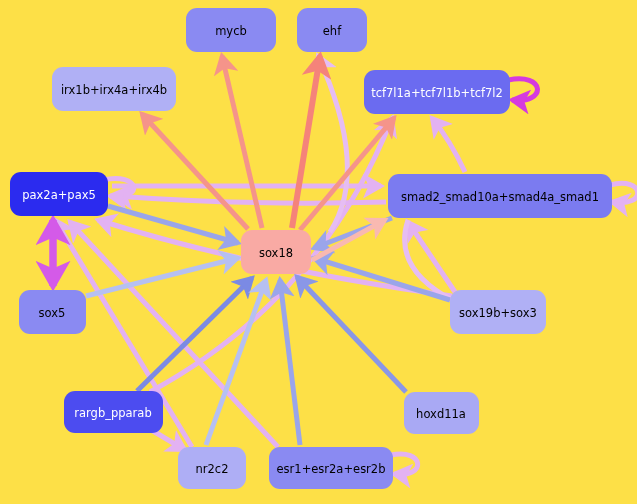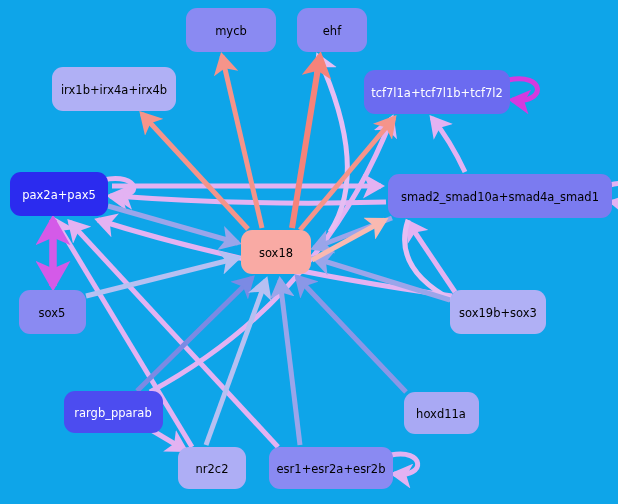--- a/index.html
+++ b/index.html
@@ -1,17 +1,17 @@
 <!DOCTYPE html>
 <html><head>
 <meta charset="utf-8">
 <style>
   html,body{margin:0;padding:0;background:#ffffff;}
   body{font-family:"DejaVu Sans","Liberation Sans",sans-serif;}
-  #canvas{position:relative;width:590px;height:504px;background:#0ea5e9;overflow:hidden;padding-left:28px;}
+  #canvas{position:relative;width:637px;height:504px;background:#fde047;overflow:hidden;}
   #graph-svg{position:absolute;left:0;top:0;width:637px;height:504px;}
   .node-label{
     font-family:"DejaVu Sans","Liberation Sans",sans-serif;
     font-size:11.5px;
     dominant-baseline:middle;
     text-anchor:middle;
     pointer-events:none;
     white-space:pre;
   }
 </style>

